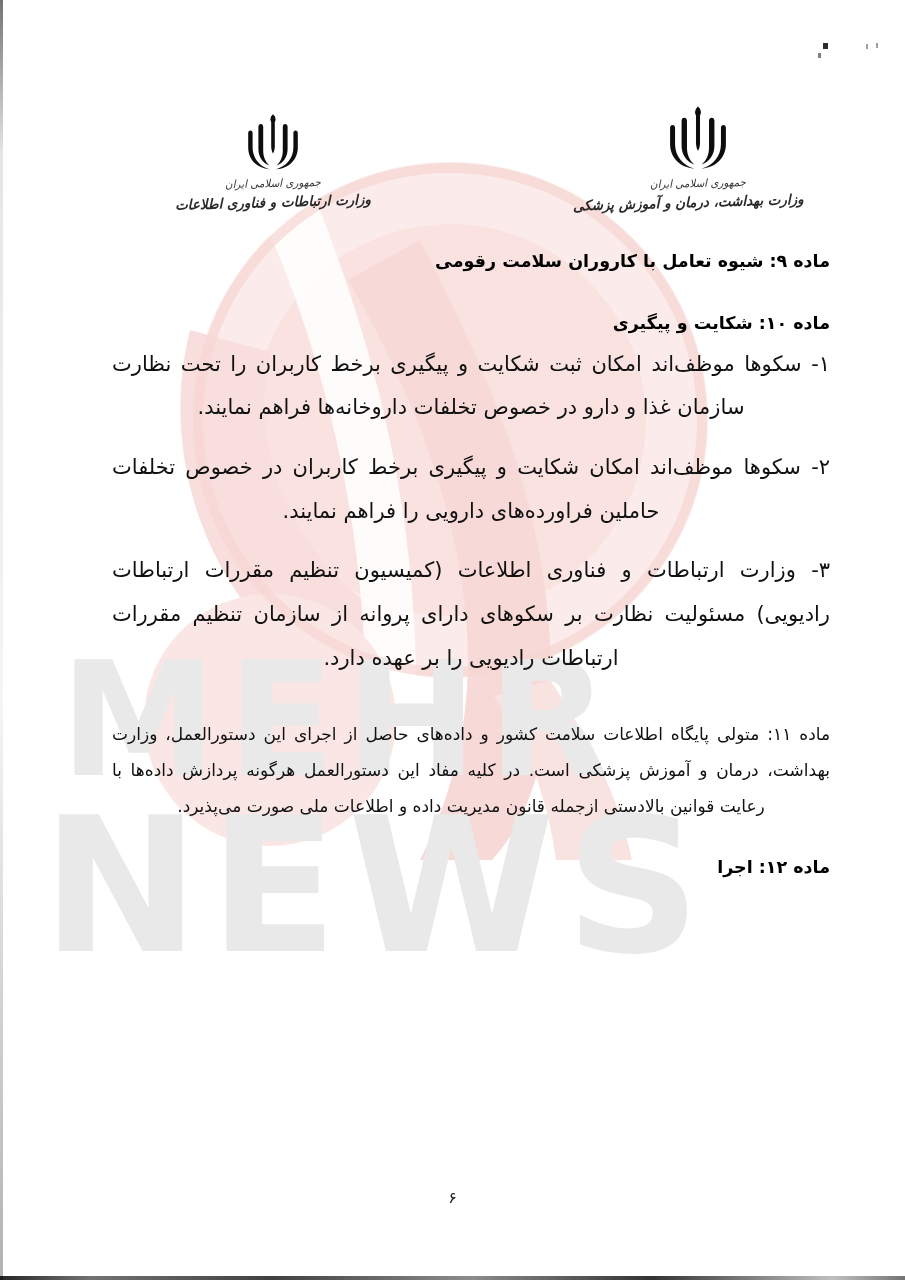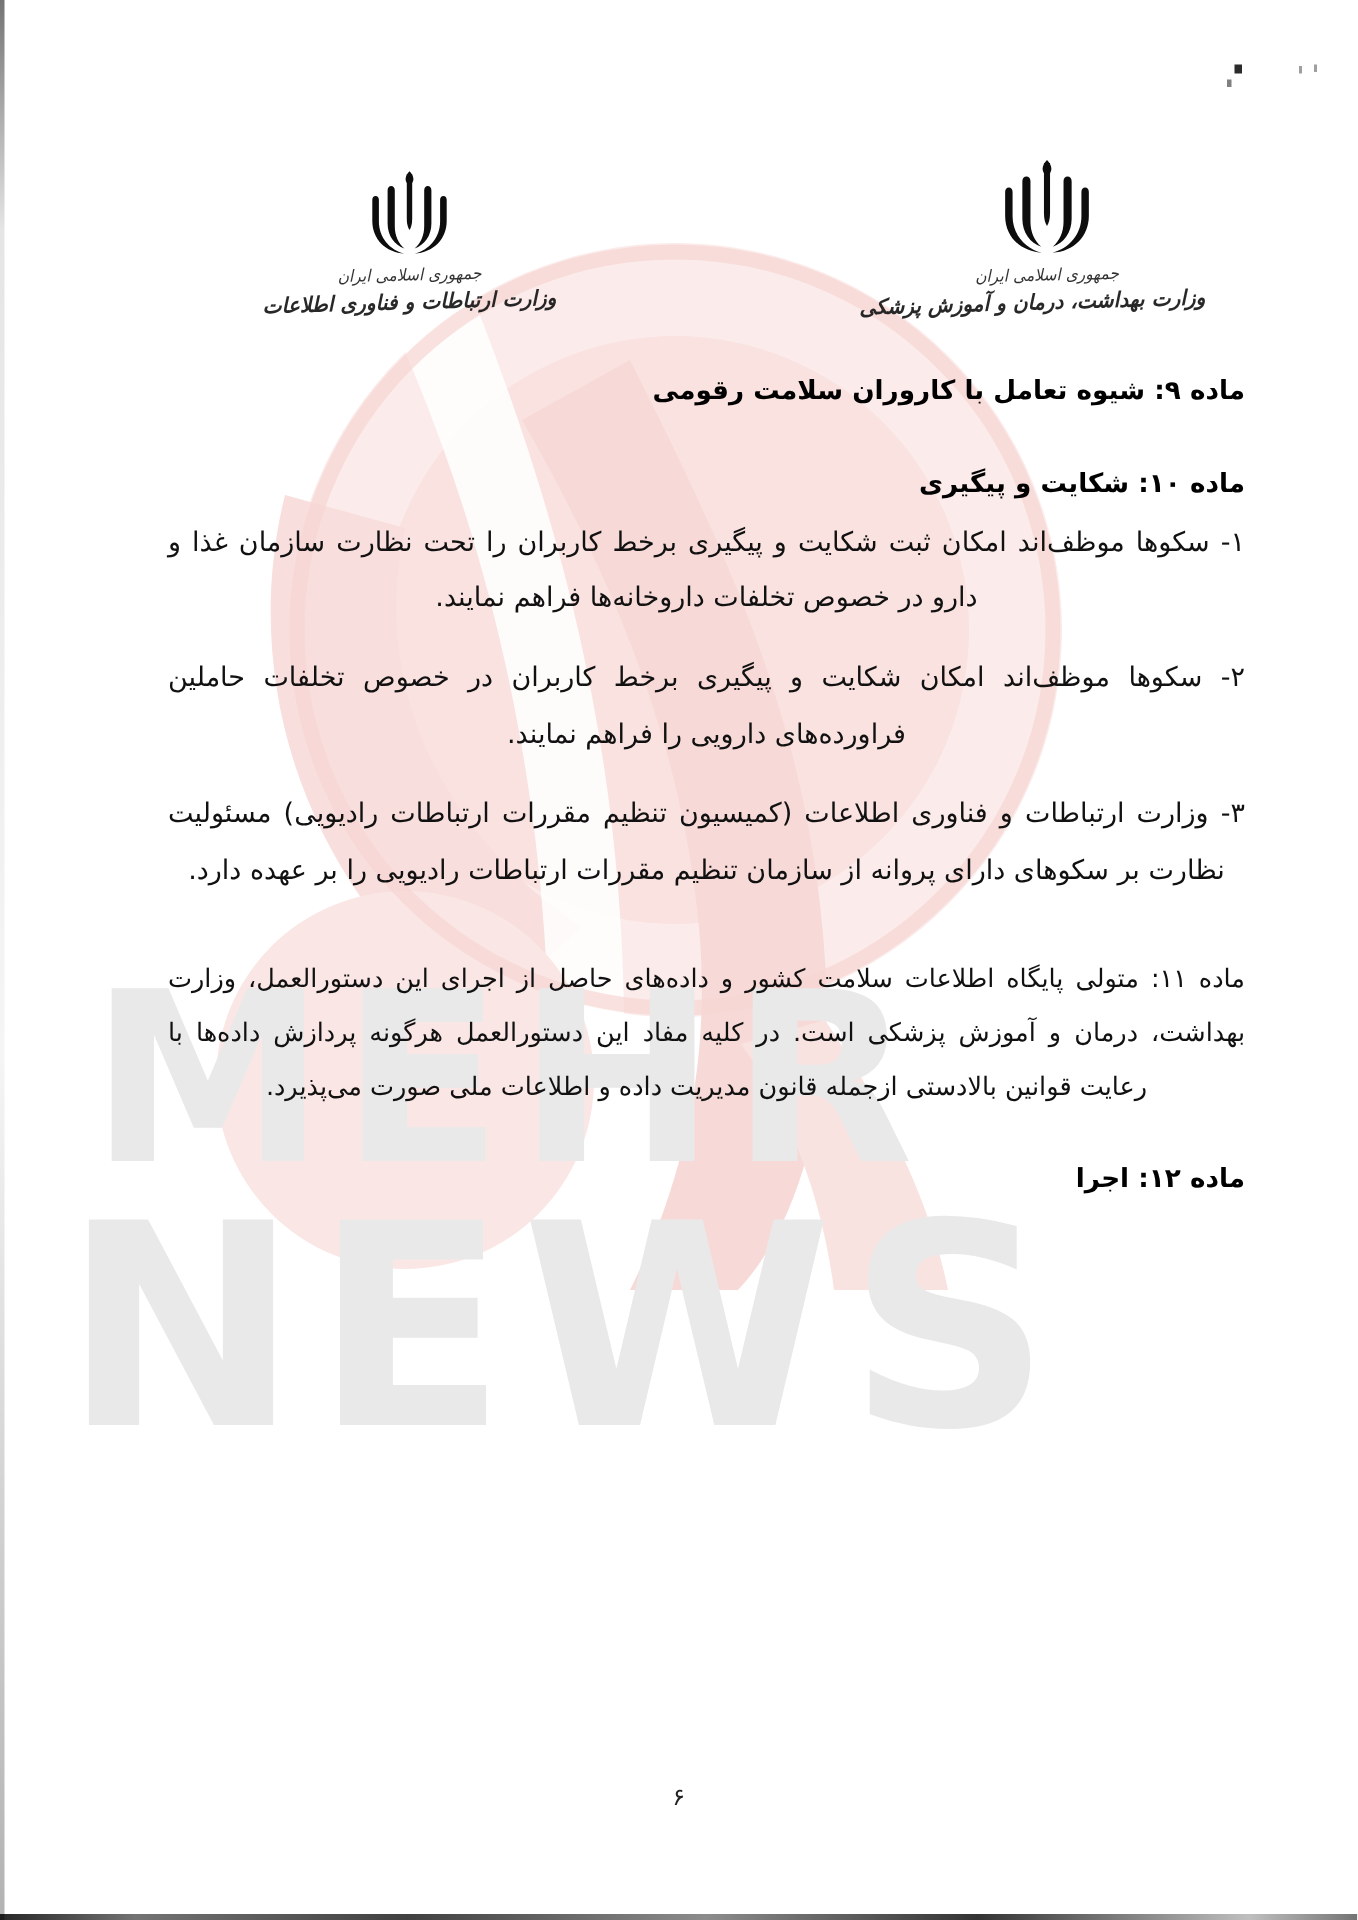--- a/index.html
+++ b/index.html
@@ -147,21 +147,21 @@
   }
 
   .para-indent { text-indent: 0; }
 
   .list {
     list-style: none;
     margin: 0;
     padding: 0;
   }
   .list-item {
-    font-size: 18px;
+    font-size: 21px;
     line-height: 2.08;
     text-align: justify;
     text-align-last: center;
     margin: 0;
     color: #111111;
   }
 
   .sp-1  { height: 6px; }
   .sp-2  { height: 16px; }
   .sp-3  { height: 24px; }

